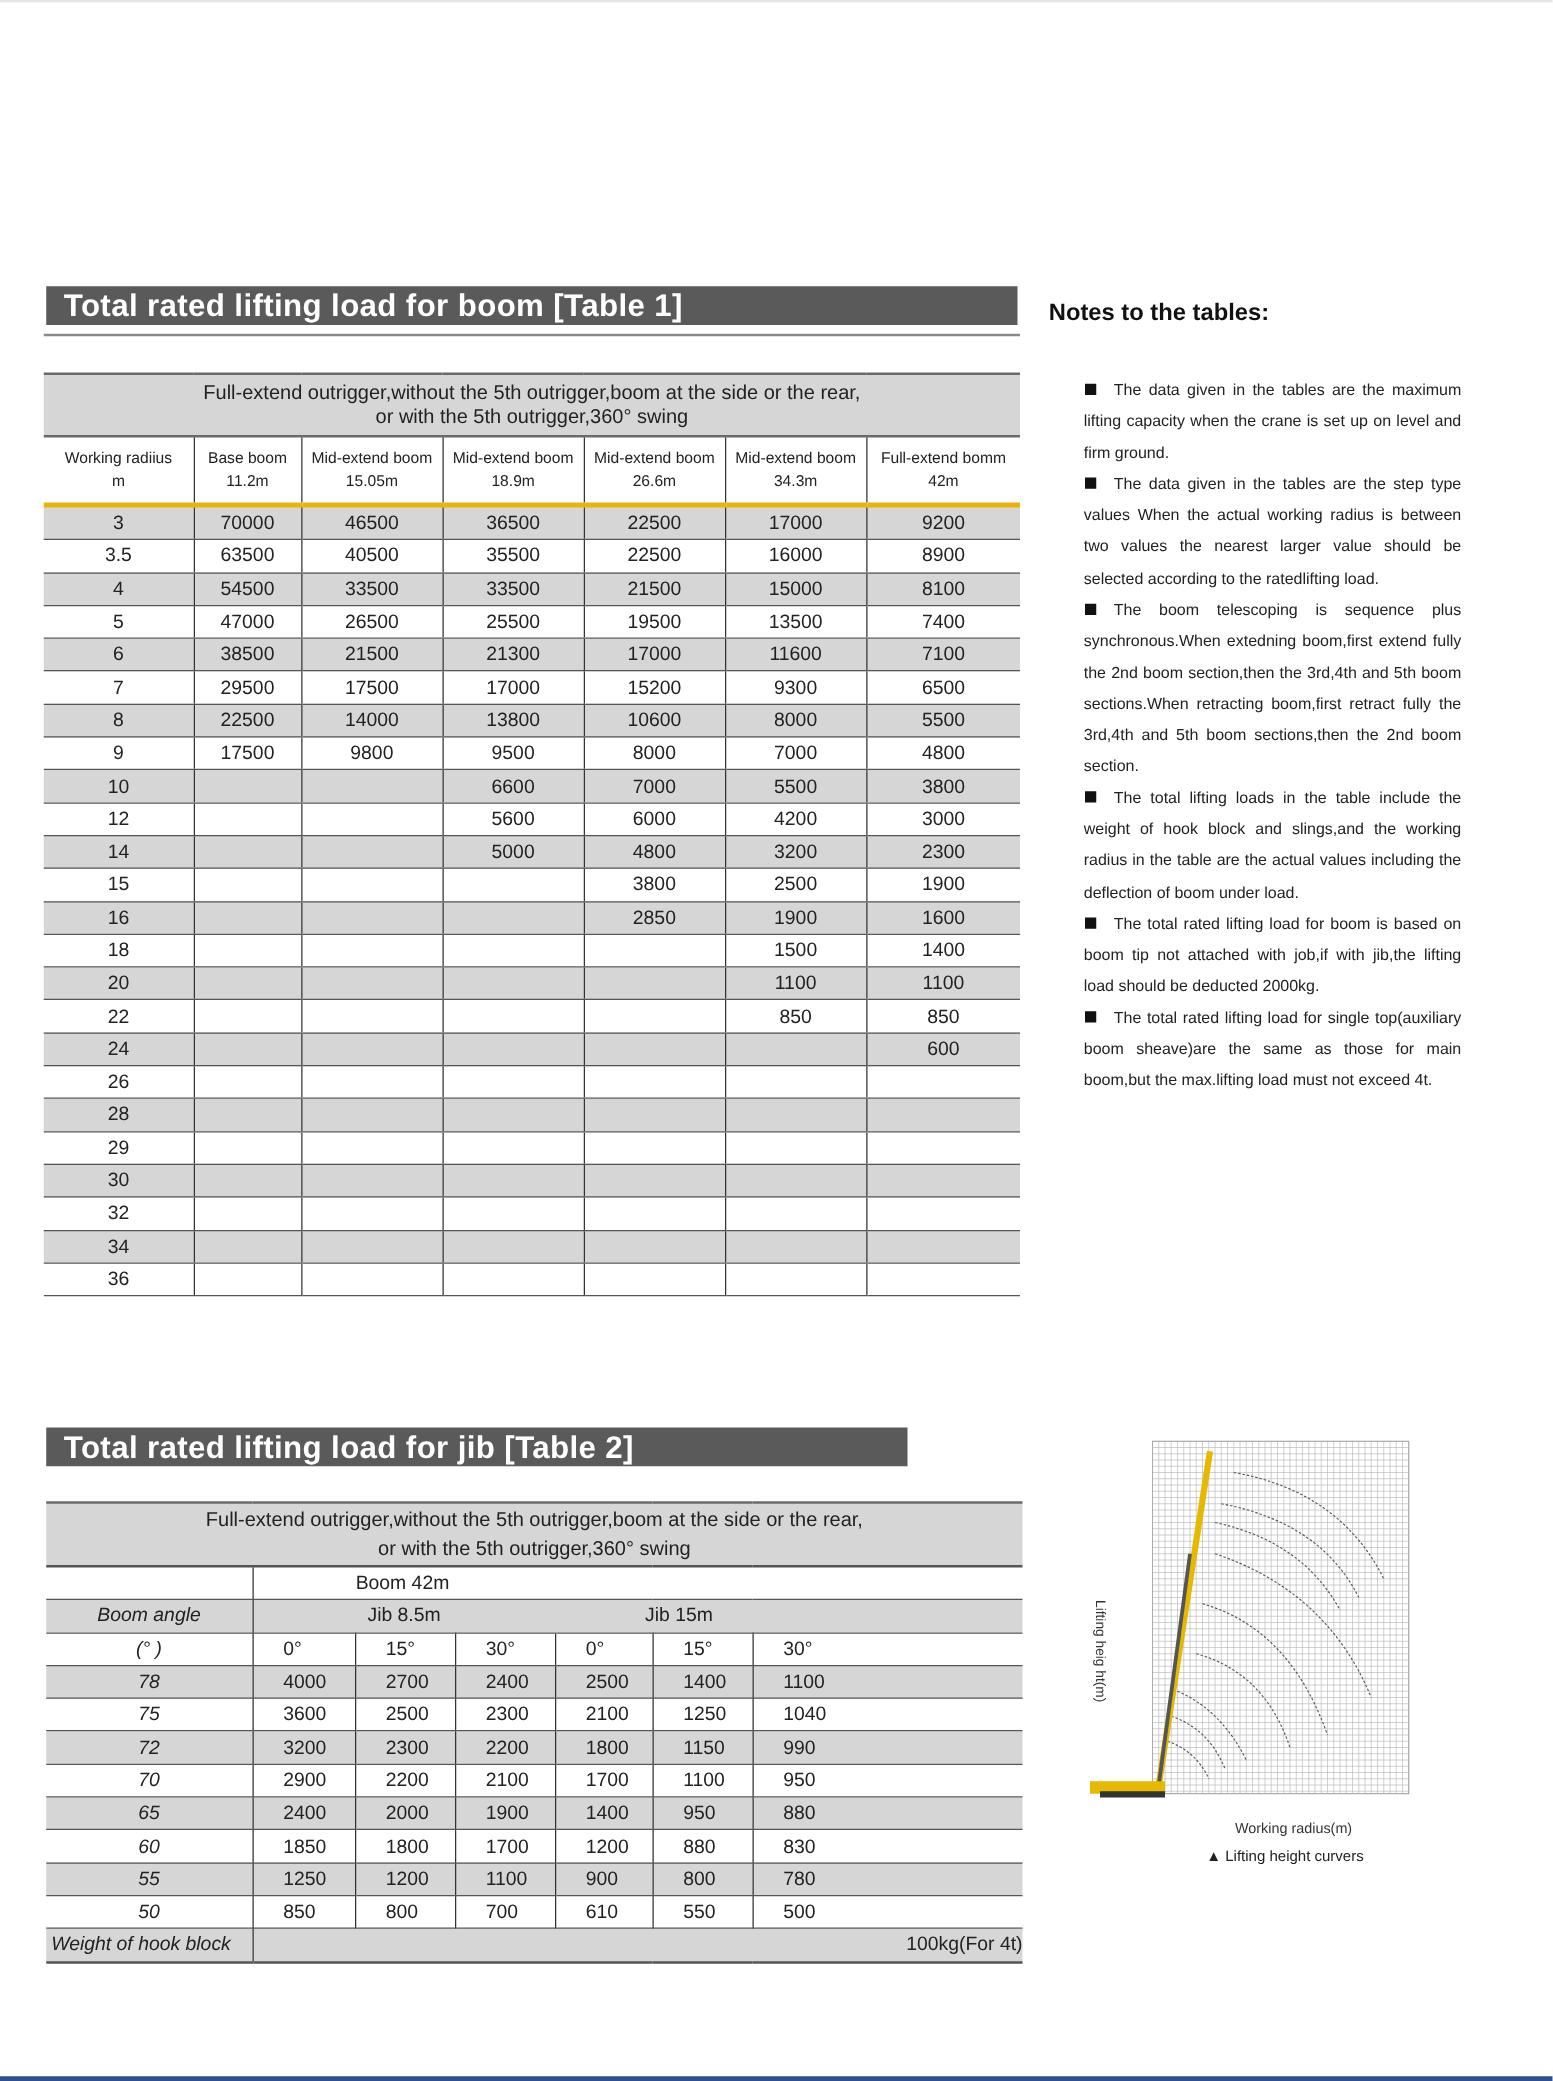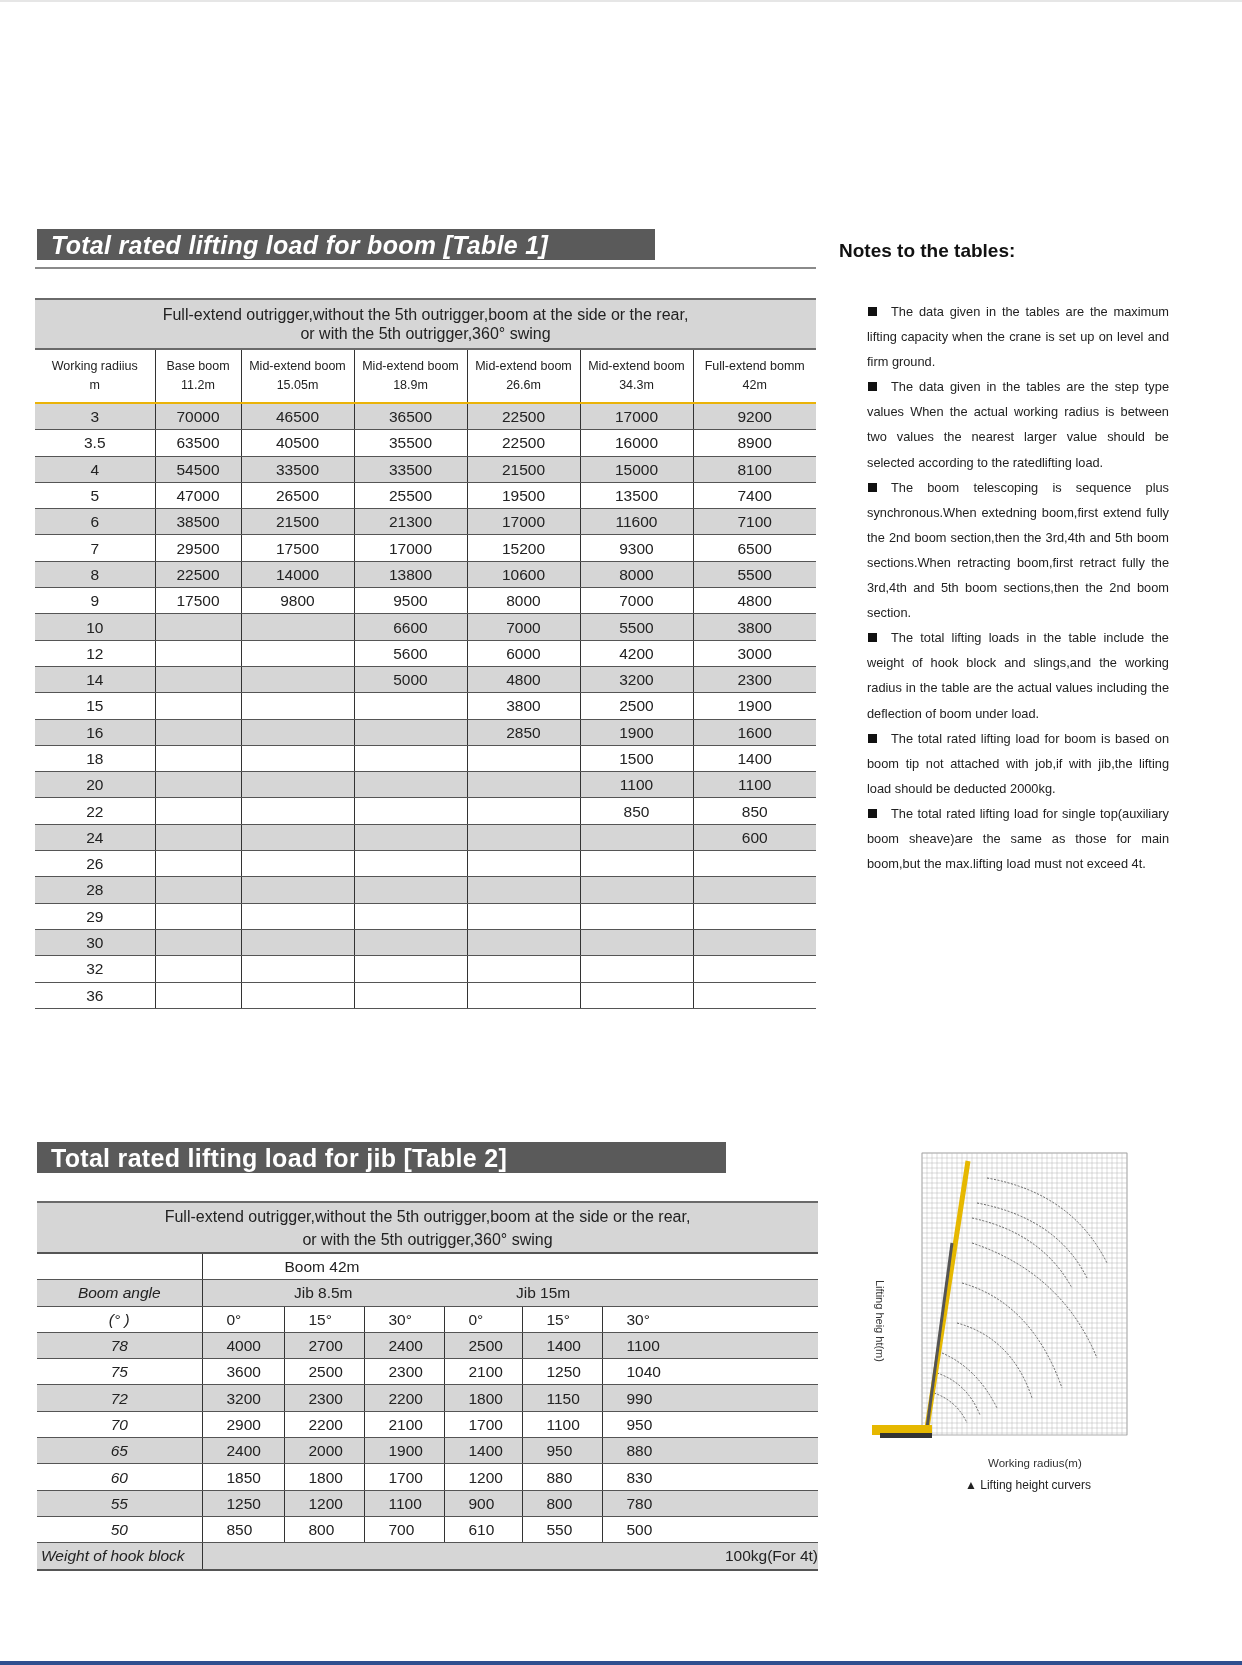--- a/index.html
+++ b/index.html
@@ -17,21 +17,21 @@
   }
   .title-rule { position:absolute; height:2px; background:#8a8a8a; }
 
   table.grid { position:absolute; border-collapse:collapse; table-layout:fixed; }
   table.grid td { padding:0; text-align:center; font-size:15px; color:#222; }
 
   
   #t1 { left:35px; top:298px; width:781px; }
   #t1 .cond td { background:#d6d6d6; font-size:16px; line-height:19px; height:48px;
     border-top:2px solid #6a6a6a; border-bottom:2px solid #6a6a6a; }
-  #t1 .hdr td { font-size:12.5px; line-height:19px; height:52px; border-left:1px solid #333; border-bottom:2px solid #eab308; }
+  #t1 .hdr td { font-size:12.5px; line-height:19px; height:52px; border-left:1px solid #333; border-bottom:4px solid #eab308; }
   #t1 .hdr td:first-child { border-left:none; }
   #t1 .row td { height:25.3px; line-height:25px; font-size:15.5px; border-left:1px solid #333; border-bottom:1.5px solid #555; }
   #t1 .row td:first-child { border-left:none; }
   #t1 .row.shade td { background:#d6d6d6; }
 
   
   #t2 { left:37px; top:1201px; width:781px; }
   #t2 td { font-size:15.5px; }
   #t2 .cond td { background:#d6d6d6; font-size:16px; line-height:23px; height:49px;
     border-top:2px solid #6a6a6a; border-bottom:2px solid #555; }
@@ -53,21 +53,21 @@
   .chart-xlabel { position:absolute; left:988px; top:1457px; font-size:11.5px; color:#333; }
   .chart-legend { position:absolute; left:965px; top:1478px; font-size:12px; color:#222; }
   .chart-ylabel { position:absolute; left:886px; top:1280px; font-size:11px; color:#333;
     transform:rotate(90deg); transform-origin:left top; white-space:nowrap; }
 </style>
 </head>
 <body>
 
 <div class="topbar"></div>
 
-<div class="section-title" style="left:37px; top:229px; width:618px; height:31px;font-style:italic;">Total rated lifting load for boom [Table 1]</div>
+<div class="section-title" style="left:37px; top:229px; width:777px; height:31px;">Total rated lifting load for boom [Table 1]</div>
 <div class="title-rule" style="left:35px; top:267px; width:781px;"></div>
 
 <table class="grid" id="t1">
   <colgroup>
     <col style="width:120px">
       <col style="width:86px">
       <col style="width:113px">
       <col style="width:113px">
     <col style="width:113px">
       <col style="width:113px">
@@ -296,20 +296,29 @@
         <td>30</td>
         <td></td>
         <td></td>
         <td></td>
         <td></td>
         <td></td>
         <td></td>
       </tr>
       <tr class="row">
         <td>32</td>
+        <td></td>
+        <td></td>
+        <td></td>
+        <td></td>
+        <td></td>
+        <td></td>
+      </tr>
+      <tr class="row shade">
+        <td>34</td>
         <td></td>
         <td></td>
         <td></td>
         <td></td>
         <td></td>
         <td></td>
       </tr>
       <tr class="row">
         <td>36</td>
         <td></td>

